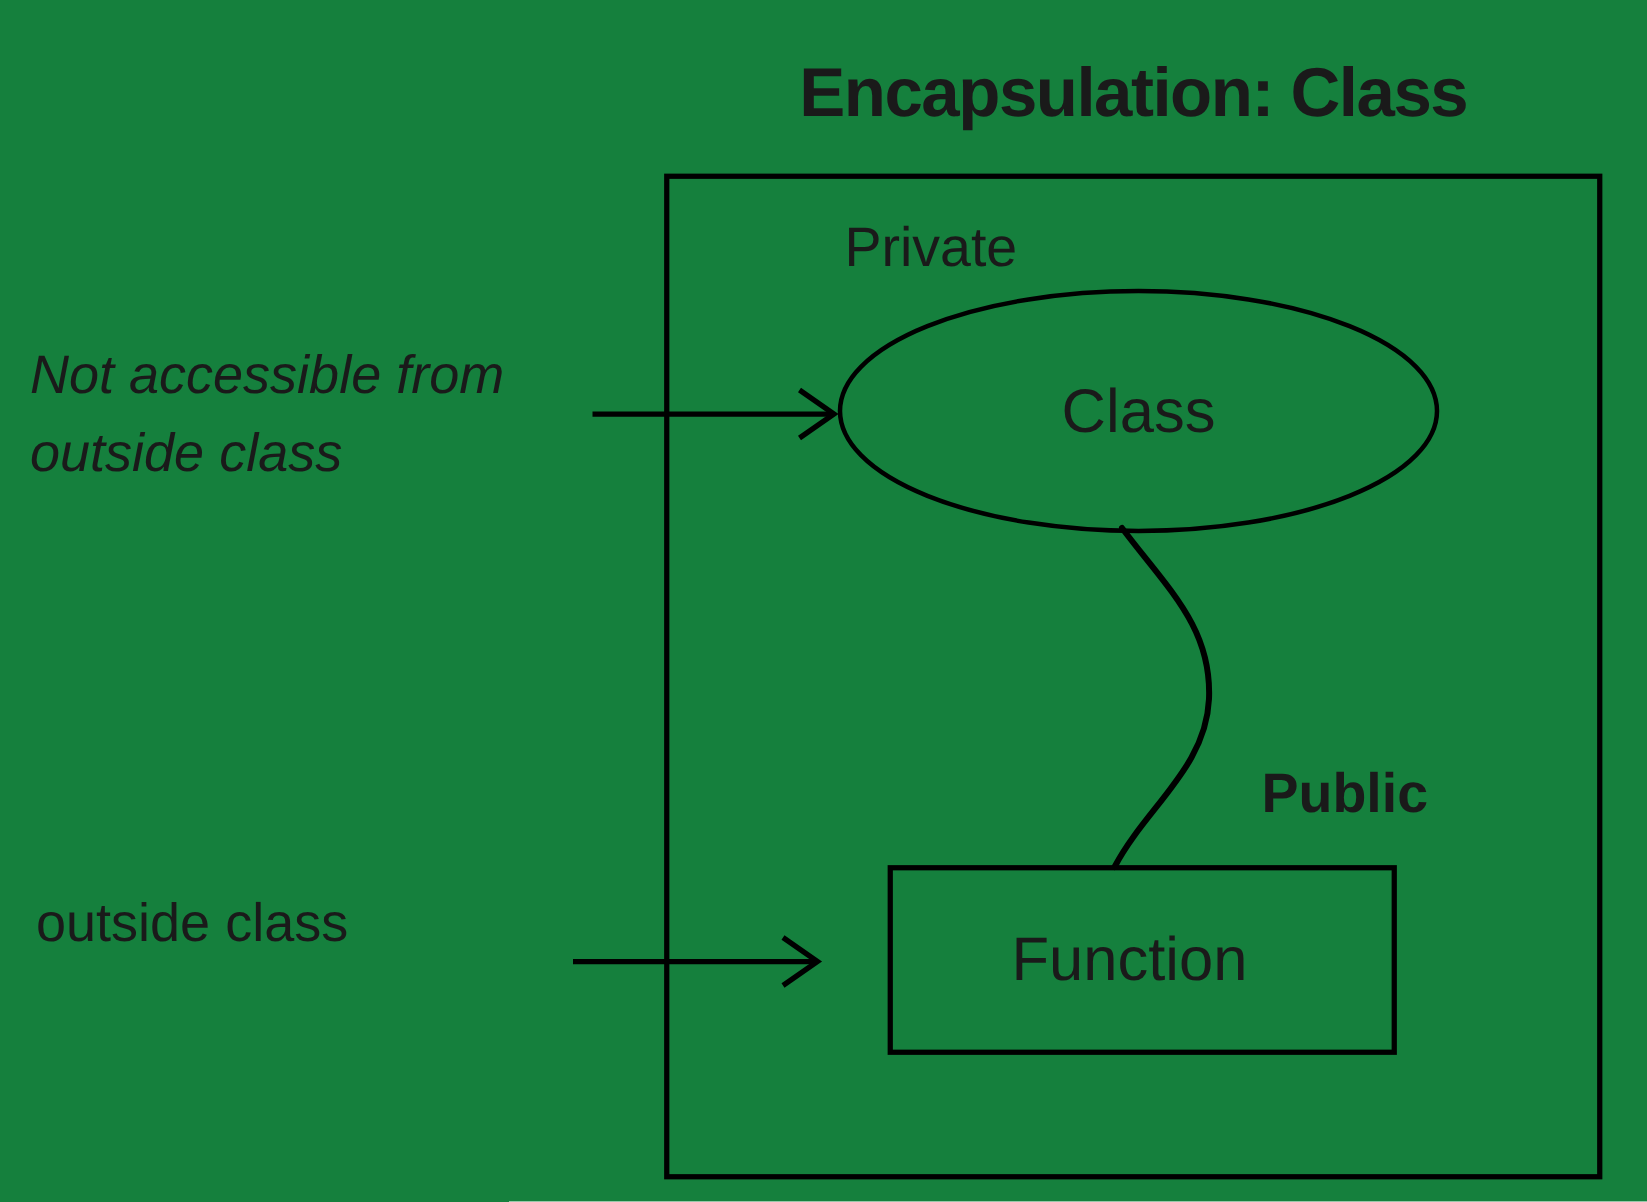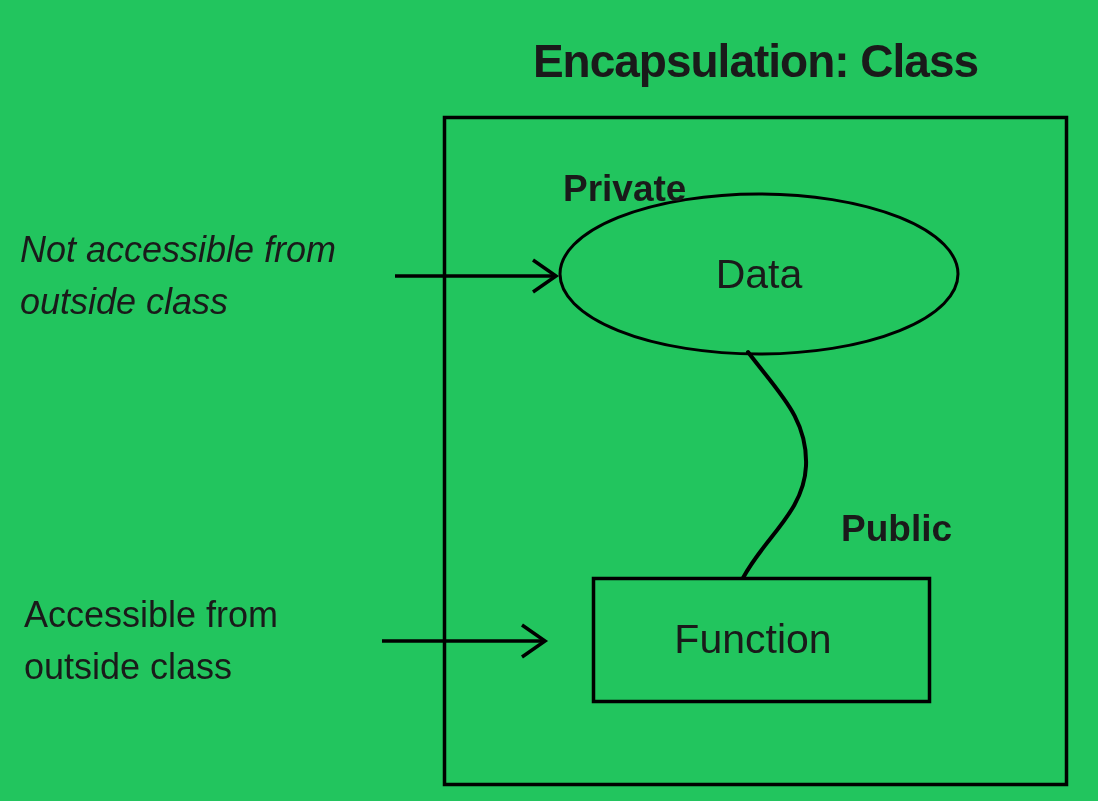--- a/index.html
+++ b/index.html
@@ -5,21 +5,21 @@
   * { margin: 0; padding: 0; box-sizing: border-box; }
   html, body {
     width: 1098px; height: 801px;
     background: #ffffff;
     font-family: "Liberation Sans", sans-serif;
     overflow: hidden;
   }
   .stage {
     position: relative;
     width: 1098px; height: 801px;
-    background: #22c55e;
+    background: #15803d;
     color: #1a1a1a;
   }
   .shapes-layer {
     position: absolute;
     left: 0; top: 0;
     width: 1098px; height: 801px;
   }
   .txt {
     position: absolute;
     color: #1a1a1a;
@@ -28,22 +28,21 @@
   .diagram-title {
     left: 443px; top: 34px; width: 625px;
     text-align: center;
     font-size: 46px;
     font-weight: bold;
     letter-spacing: -1px;
   }
   .private-label {
     left: 563px; top: 144px;
     font-size: 37px;
-    font-weight: bold;
-    margin-top: 24px;
+    font-weight: normal;
   }
   .public-label {
     left: 841px; top: 508px;
     font-size: 37px;
     font-weight: bold;
   }
   .data-label {
     left: 560px; top: 251px; width: 398px;
     text-align: center;
     font-size: 41px;
@@ -85,29 +84,28 @@
     <g stroke-width="3.5">
       <line x1="382" y1="641" x2="543" y2="641"></line>
       <polyline points="522,625 545,641 522,657" stroke-linejoin="miter"></polyline>
     </g>
   </svg>
 
   <div class="txt diagram-title">Encapsulation: Class</div>
 
   <div class="txt private-label">Private</div>
 
-  <div class="txt data-label">Data</div>
+  <div class="txt data-label">Class</div>
 
   <div class="txt public-label">Public</div>
 
   <div class="txt function-label">Function</div>
 
   <div class="note note-private">
     <div>Not accessible from</div>
     <div>outside class</div>
   </div>
 
   <div class="note note-public">
-    <div>Accessible from</div>
     <div>outside class</div>
   </div>
 
 </div>
 
 </body></html>

